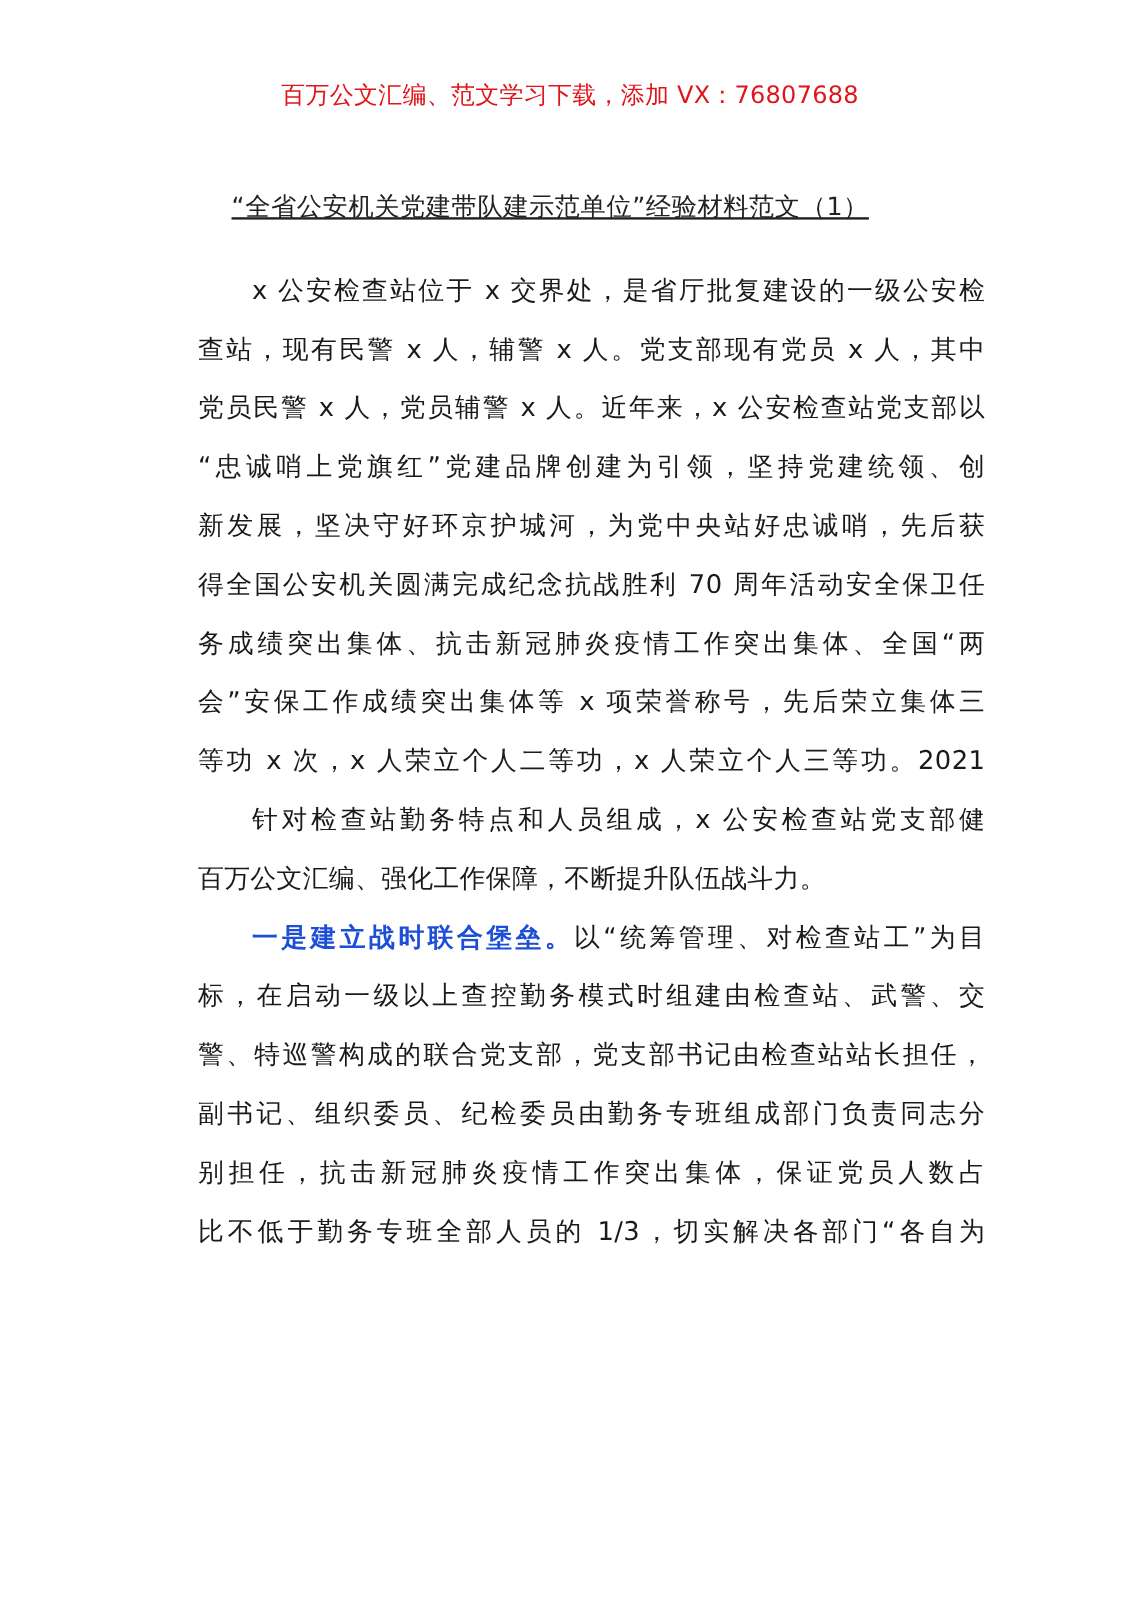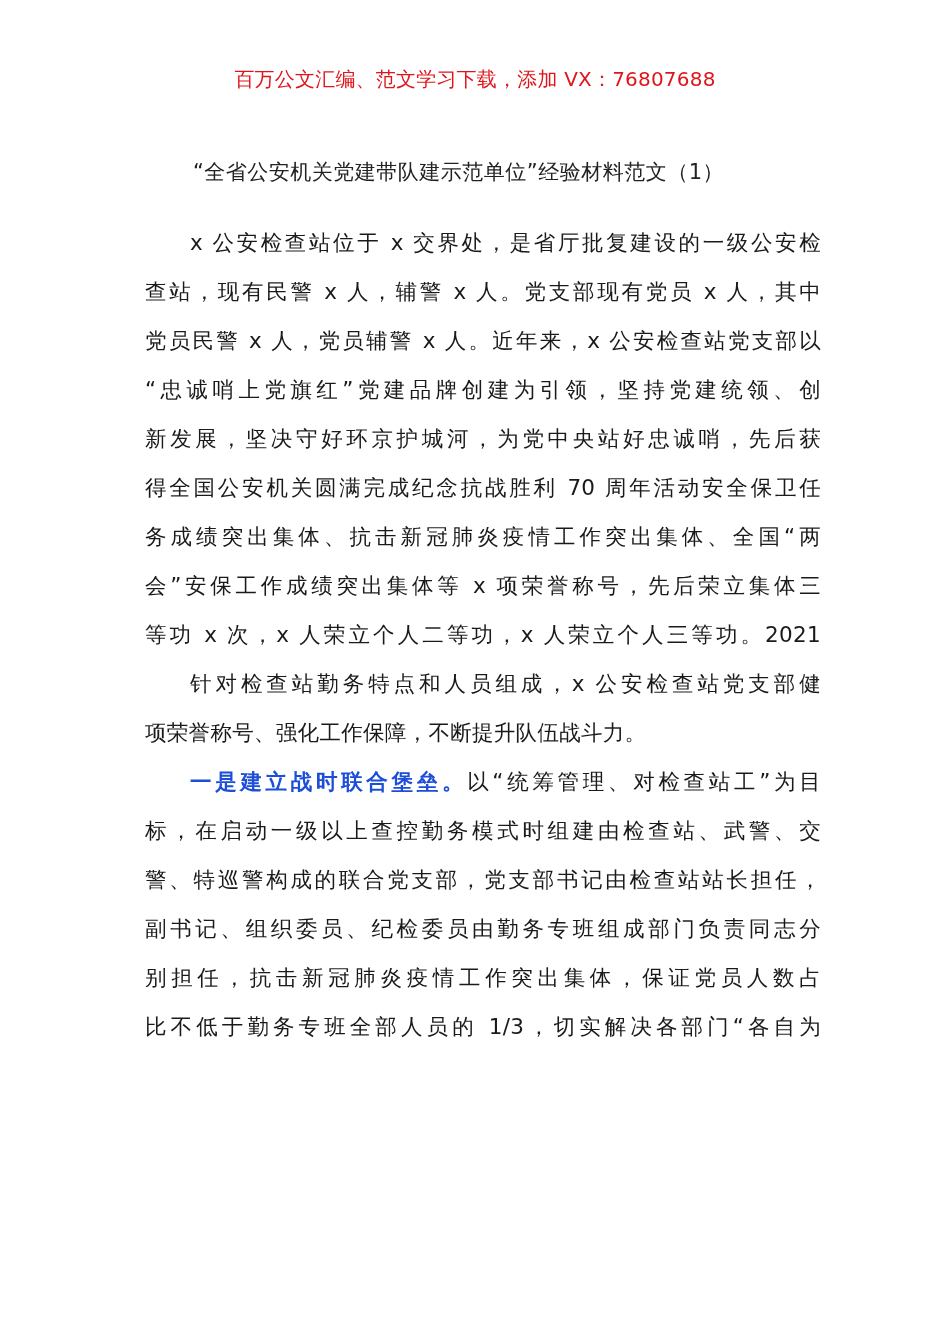--- a/index.html
+++ b/index.html
@@ -1,24 +1,24 @@
 <!DOCTYPE html>
 <html><head>
   <meta charset="utf-8">
   <style>
     html, body { margin: 0; padding: 0; background: #ffffff; }
     body { width: 950px; height: 1344px; position: relative; overflow: hidden;
            font-family: "DejaVu Sans", "Liberation Sans", sans-serif; color: #1a1a1a; }
     .header { position: absolute; top: 66px; left: 0; width: 950px; text-align: center;
               font-size: 20px; color: #e0151b; letter-spacing: 0.2px; }
     .title { position: absolute; top: 158px; left: 0; width: 917px; text-align: center;
-             font-size: 21px; color: #222; letter-spacing: 0.5px; }
+             font-size: 21px; color: #222; letter-spacing: 0.5px; text-decoration: underline; }
     .body-text { position: absolute; left: 145px; width: 676px; top: 218px; }
     .line { height: 49px; line-height: 49px; font-size: 21.5px; white-space: nowrap;
-            text-align: justify; text-align-last: justify; letter-spacing: 0.3px; }
+            text-align: justify; text-align-last: justify; letter-spacing: 0.3px; margin-left: 20px; }
     .line.last { text-align-last: left; }
     .line.indent { padding-left: 45px; }
     .bold { font-weight: bold; color: #1d4ed8; }
   </style>
 </head>
 <body>
 
 <div class="header">百万公文汇编、范文学习下载，添加 VX：76807688</div>
 
 <div class="title">“全省公安机关党建带队建示范单位”经验材料范文（1）</div>
@@ -27,20 +27,20 @@
   <div class="line indent">x 公安检查站位于 x 交界处，是省厅批复建设的一级公安检</div>
   <div class="line">查站，现有民警 x 人，辅警 x 人。党支部现有党员 x 人，其中</div>
   <div class="line">党员民警 x 人，党员辅警 x 人。近年来，x 公安检查站党支部以</div>
   <div class="line">“忠诚哨上党旗红”党建品牌创建为引领，坚持党建统领、创</div>
   <div class="line">新发展，坚决守好环京护城河，为党中央站好忠诚哨，先后获</div>
   <div class="line">得全国公安机关圆满完成纪念抗战胜利 70 周年活动安全保卫任</div>
   <div class="line">务成绩突出集体、抗击新冠肺炎疫情工作突出集体、全国“两</div>
   <div class="line">会”安保工作成绩突出集体等 x 项荣誉称号，先后荣立集体三</div>
   <div class="line">等功 x 次，x 人荣立个人二等功，x 人荣立个人三等功。2021</div>
   <div class="line indent">针对检查站勤务特点和人员组成，x 公安检查站党支部健</div>
-  <div class="line last">项荣誉称号、强化工作保障，不断提升队伍战斗力。</div>
+  <div class="line last">百万公文汇编、强化工作保障，不断提升队伍战斗力。</div>
   <div class="line indent"><span class="bold">一是建立战时联合堡垒。</span><span>以“统筹管理、对检查站工”为目</span></div>
   <div class="line">标，在启动一级以上查控勤务模式时组建由检查站、武警、交</div>
   <div class="line">警、特巡警构成的联合党支部，党支部书记由检查站站长担任，</div>
   <div class="line">副书记、组织委员、纪检委员由勤务专班组成部门负责同志分</div>
   <div class="line">别担任，抗击新冠肺炎疫情工作突出集体，保证党员人数占</div>
   <div class="line">比不低于勤务专班全部人员的 1/3，切实解决各部门“各自为</div>
 </div>
 
 </body></html>

